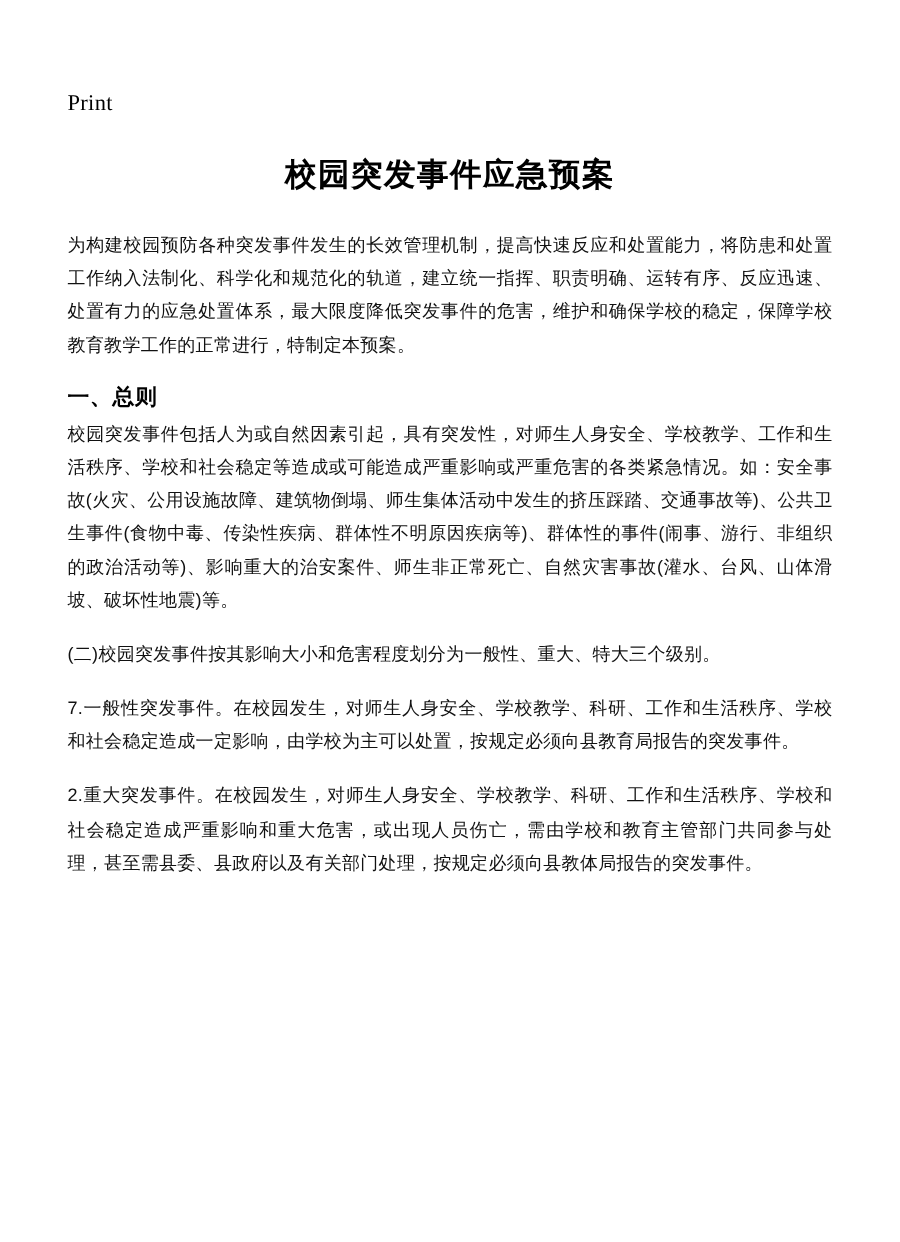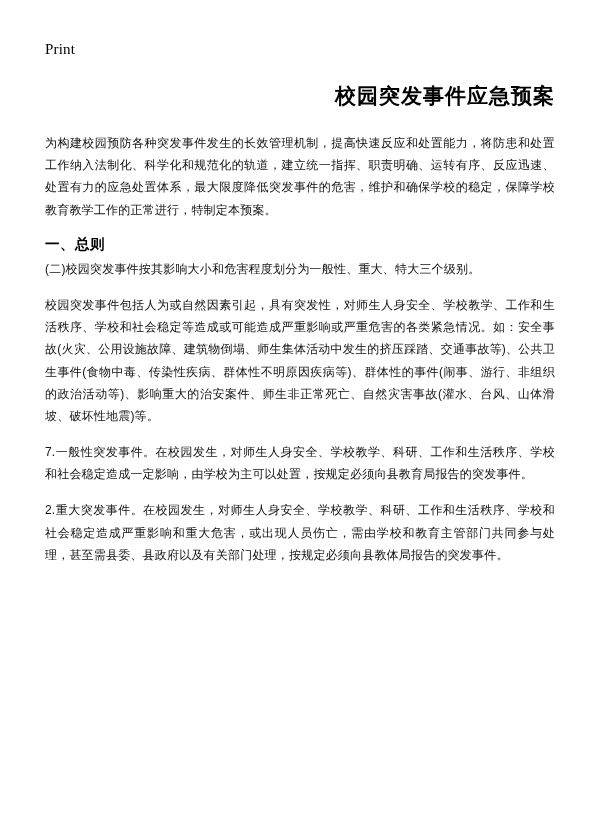--- a/index.html
+++ b/index.html
@@ -11,34 +11,34 @@
     width: 600px;
     height: 828px;
     font-family: "Liberation Sans", sans-serif;
     color: #111111;
     overflow: hidden;
   }
   .page {
     width: 600px;
     height: 676px;
     box-sizing: border-box;
-    padding: 40px 45px 20px 45px;
+    padding: 60px 45px 20px 45px;
     position: relative;
   }
   .print-link {
     font-family: "Liberation Serif", serif;
     font-size: 15px;
     color: #000000;
     text-decoration: none;
     display: inline-block;
     margin: 0 0 18px 0;
     letter-spacing: 0.2px;
   }
   .doc-title {
-    text-align: right;
+    text-align: center;
     font-size: 21px;
     font-weight: bold;
     margin: 6px 0 22px 0;
     letter-spacing: 1px;
     color: #000000;
   }
   .subtitle {
     font-size: 13.5px;
     margin: 0 0 16px 0;
     color: #111111;
@@ -75,19 +75,19 @@
   <a href="#" class="print-link">Print</a>
 
   <h1 class="doc-title">校园突发事件应急预案</h1>
 
 
 
   <p class="para">为构建校园预防各种突发事件发生的长效管理机制，提高快速反应和处置能力，将防患和处置工作纳入法制化、科学化和规范化的轨道，建立统一指挥、职责明确、运转有序、反应迅速、处置有力的应急处置体系，最大限度降低突发事件的危害，维护和确保学校的稳定，保障学校教育教学工作的正常进行，特制定本预案。</p>
 
   <div class="heading2">一、总则</div>
 
+  <p class="para">校园突发事件包括人为或自然因素引起，具有突发性，对师生人身安全、学校教学、工作和生活秩序、学校和社会稳定等造成或可能造成严重影响或严重危害的各类紧急情况。如：安全事故(火灾、公用设施故障、建筑物倒塌、师生集体活动中发生的挤压踩踏、交通事故等)、公共卫生事件(食物中毒、传染性疾病、群体性不明原因疾病等)、群体性的事件(闹事、游行、非组织的政治活动等)、影响重大的治安案件、师生非正常死亡、自然灾害事故(灌水、台风、山体滑坡、破坏性地震)等。</p>
   <p class="para">(二)校园突发事件按其影响大小和危害程度划分为一般性、重大、特大三个级别。</p>
-  <p class="para">校园突发事件包括人为或自然因素引起，具有突发性，对师生人身安全、学校教学、工作和生活秩序、学校和社会稳定等造成或可能造成严重影响或严重危害的各类紧急情况。如：安全事故(火灾、公用设施故障、建筑物倒塌、师生集体活动中发生的挤压踩踏、交通事故等)、公共卫生事件(食物中毒、传染性疾病、群体性不明原因疾病等)、群体性的事件(闹事、游行、非组织的政治活动等)、影响重大的治安案件、师生非正常死亡、自然灾害事故(灌水、台风、山体滑坡、破坏性地震)等。</p>
   <p class="para">7.一般性突发事件。在校园发生，对师生人身安全、学校教学、科研、工作和生活秩序、学校和社会稳定造成一定影响，由学校为主可以处置，按规定必须向县教育局报告的突发事件。</p>
   <p class="para">2.重大突发事件。在校园发生，对师生人身安全、学校教学、科研、工作和生活秩序、学校和社会稳定造成严重影响和重大危害，或出现人员伤亡，需由学校和教育主管部门共同参与处理，甚至需县委、县政府以及有关部门处理，按规定必须向县教体局报告的突发事件。</p>
   
 
 </div>
 
 </body></html>

